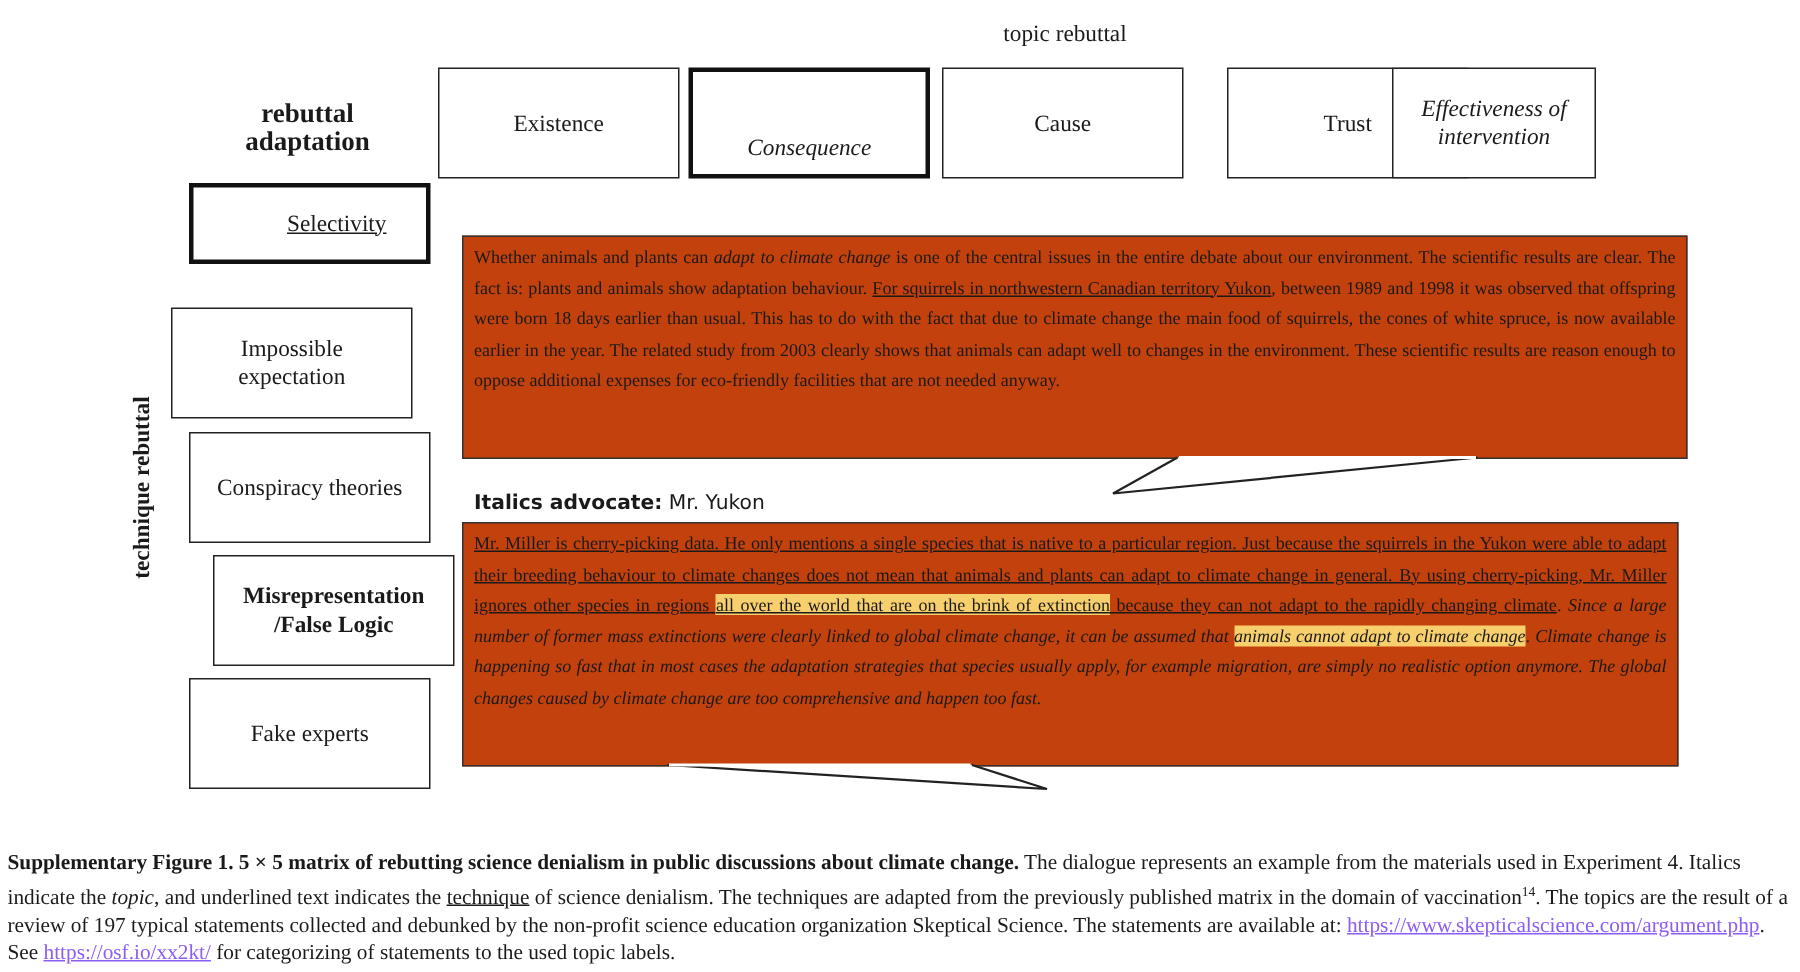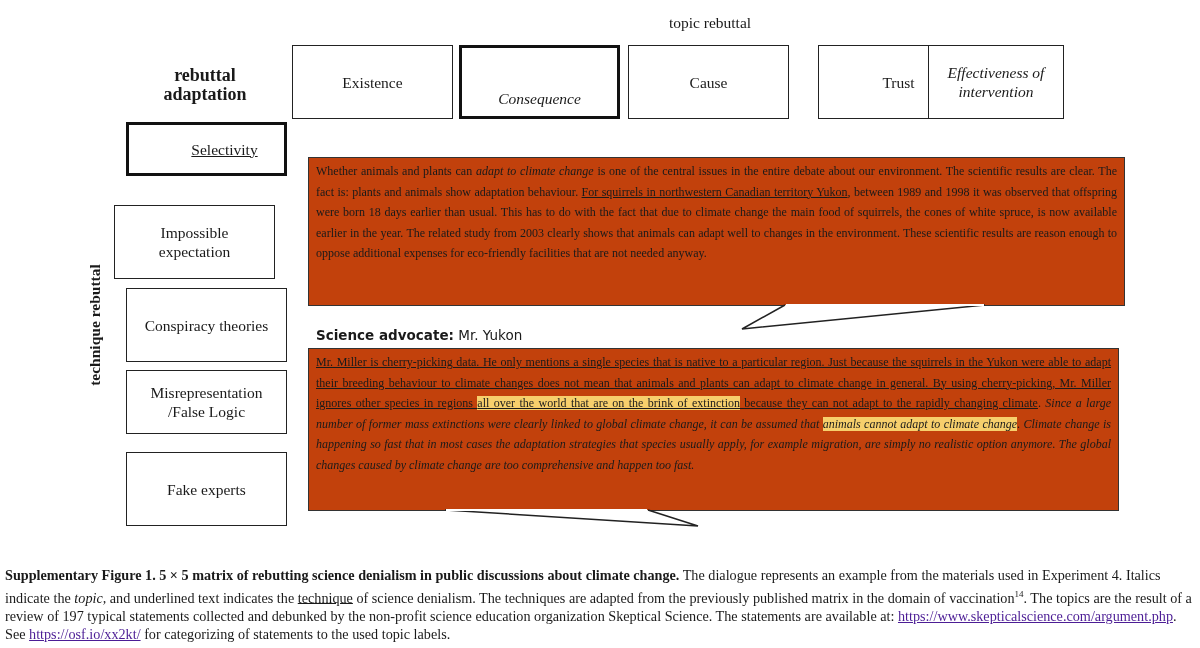--- a/index.html
+++ b/index.html
@@ -11,21 +11,21 @@
   .strat{left:140px;top:66px;width:130px;text-align:center;font-weight:bold;font-size:18px;line-height:19px;}
   .tech-label{left:-5px;top:316px;width:200px;text-align:center;font-weight:bold;font-size:15.5px;transform:rotate(-90deg);transform-origin:center;}
   .speaker{font-family:"DejaVu Sans","Liberation Sans",sans-serif;font-size:13.5px;}
   .speaker b{font-weight:bold;}
   .bubble{position:absolute;box-sizing:border-box;border:1.5px solid #333;background:#c2410c;padding:3px 7px 0 7px;font-size:12px;line-height:20.5px;text-align:justify;font-family:Liberation Serif, serif;}
   .u{text-decoration:underline;}
   .i{font-style:italic;}
   .hl{background:#f7cf6c;}
   svg.tails{position:absolute;left:0;top:0;width:1200px;height:648px;pointer-events:none;}
   .caption{left:5px;top:566px;width:1190px;font-size:14.2px;line-height:18.5px;}
-  .caption a{color:#4c1d95;text-decoration:underline;}
+  .caption a{color:#8b5cf6;text-decoration:underline;}
   sup{font-size:9px;text-align:right;}
 </style>
 </head>
 <body>
 
 <div class="abs topic-title">topic rebuttal</div>
 <div class="abs strat">
   <div>rebuttal</div>
   <div>adaptation</div>
 </div>
@@ -70,40 +70,40 @@
       <div>
         <div>Impossible</div>
         <div>expectation</div>
       </div>
     </div>
     <div class="box" style="left: 126px; top: 288px; width: 161px; height: 74px;">
       <div>
         <div>Conspiracy theories</div>
       </div>
     </div>
-    <div class="box" style="left: 126px; top: 370px; width: 161px; height: 64px;">
+    <div class="box" style="left: 142px; top: 370px; width: 161px; height: 74px; font-weight: bold;">
       <div>
         <div>Misrepresentation</div>
         <div>/False Logic</div>
       </div>
     </div>
     <div class="box" style="left: 126px; top: 452px; width: 161px; height: 74px; justify-content: center;">
       <div>
         <div>Fake experts</div>
       </div>
     </div>
   </div>
 
 <div class="abs speaker" style="left:316px;top:136px;margin-top:20px;">
   <b>Science denier:</b> <span>Mr. Miller</span>
 </div>
 <div class="bubble" id="denier-bubble" style="left:308px;top:157px;width:817px;height:149px;"><span class="">Whether animals and plants can </span><span class="i">adapt to climate change</span><span class=""> is one of the central issues in the entire debate about our environment. The scientific results are clear. The fact is: plants and animals show adaptation behaviour. </span><span class="u">For squirrels in northwestern Canadian territory Yukon</span><span class="">, between 1989 and 1998 it was observed that offspring were born 18 days earlier than usual. This has to do with the fact that due to climate change the main food of squirrels, the cones of white spruce, is now available earlier in the year. The related study from 2003 clearly shows that animals can adapt well to changes in the environment. These scientific results are reason enough to oppose additional expenses for eco-friendly facilities that are not needed anyway.</span></div>
 
 <div class="abs speaker" style="left:316px;top:327px;">
-  <b>Science advocate:</b> <span>Mr. Yukon</span>
+  <b>Italics advocate:</b> <span>Mr. Yukon</span>
 </div>
 <div class="bubble" id="advocate-bubble" style="left:308px;top:348px;width:811px;height:163px;"><span class="u">Mr. Miller is cherry-picking data. He only mentions a single species that is native to a particular region. Just because the squirrels in the Yukon were able to adapt their breeding behaviour to climate changes does not mean that animals and plants can adapt to climate change in general. By using cherry-picking, Mr. Miller ignores other species in regions </span><span class="u hl">all over the world that are on the brink of extinction</span><span class="u"> because they can not adapt to the rapidly changing climate</span><span class="">. </span><span class="i">Since a large number of former mass extinctions were clearly linked to global climate change, it can be assumed that </span><span class="i hl">animals cannot adapt to climate change</span><span class="">. </span><span class="i">Climate change is happening so fast that in most cases the adaptation strategies that species usually apply, for example migration, are simply no realistic option anymore. The global changes caused by climate change are too comprehensive and happen too fast.</span></div>
 
 <svg class="tails">
   <polyline points="785,305 742,329 985,305" fill="#fff" stroke="#222" stroke-width="1.5"></polyline>
   <line x1="786" y1="305" x2="984" y2="305" stroke="#fff" stroke-width="2"></line>
   <polyline points="445,510 698,526 648,510" fill="#fff" stroke="#222" stroke-width="1.5"></polyline>
   <line x1="446" y1="510" x2="647" y2="510" stroke="#fff" stroke-width="2"></line>
 </svg>
 

